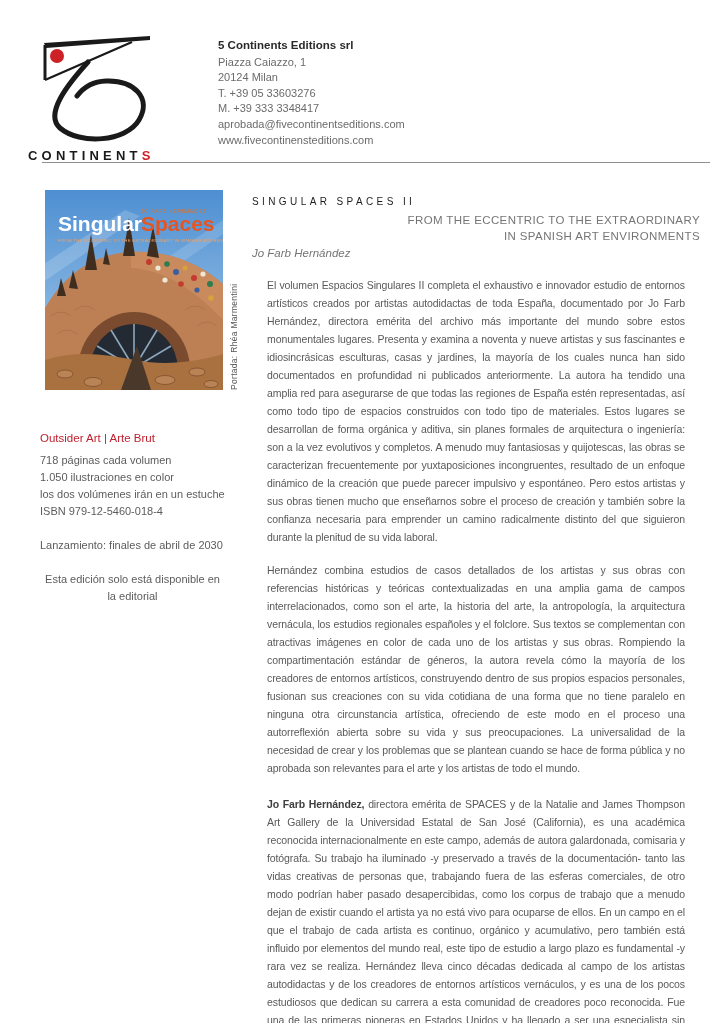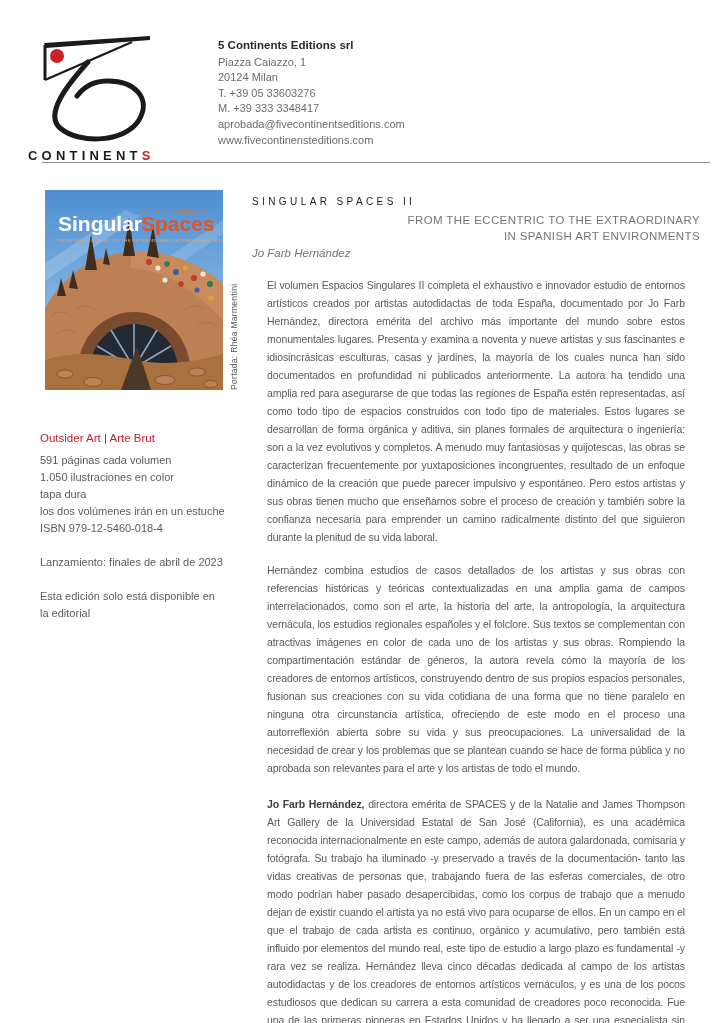--- a/index.html
+++ b/index.html
@@ -20,21 +20,21 @@
   .cover-caption{
     position:absolute;left:225px;top:190px;height:200px;width:14px;
     display:flex;align-items:flex-end;
     writing-mode:vertical-rl;transform:rotate(180deg);
     font-size:8.5px;color:#555;letter-spacing:0.3px;
   }
   .meta{position:absolute;left:40px;top:420px;width:200px;font-size:11px;line-height:17px;color:#5c5c5c;margin-top:10px;}
   .meta .category{color:#c0202e;font-size:11.5px;margin-bottom:5px;white-space:nowrap;}
   .meta .meta-line{white-space:nowrap;}
   .meta .release{margin-top:17px;}
-  .meta .availability{margin-top:17px;width:185px;}
+  .meta .availability{margin-top:17px;width:185px;text-align:center;}
   .meta .collab{margin-top:30px;font-weight:700;color:#3c3c3c;line-height:17.5px;}
   .meta .collab div{white-space:nowrap;}
   
   .main-col{position:absolute;left:252px;top:196px;width:448px;}
   .book-title{font-size:10px;letter-spacing:3.4px;color:#1d1d1d;margin-bottom:5px;white-space:nowrap;}
   .book-subtitle{font-size:11.5px;line-height:16px;color:#757575;letter-spacing:0.4px;text-align:right;}
   .book-author{font-size:11.5px;color:#757575;font-style:italic;margin-top:3px;}
   .body-text{margin-top:17px;}
   .body-text p{
     margin:15px;text-align:justify;
@@ -146,27 +146,26 @@
       <text x="13" y="41" font-size="21" font-weight="bold" fill="#ffffff">Singular</text>
       <text x="96" y="41" font-size="21" font-weight="bold" fill="#e8541f">Spaces</text>
       <text x="13" y="52" font-size="4.3" fill="#f0a263" letter-spacing="0.3">FROM THE ECCENTRIC TO THE EXTRAORDINARY IN SPANISH ART ENVIRONMENTS</text>
     </svg>
   </div>
   <div class="cover-caption">Portada: Rhéa Marmentini</div>
 
   <div class="meta">
     <div class="category">Outsider Art | Arte Brut</div>
     <div>
-        <div class="meta-line">591 páginas cada volumen</div>
+        <div class="meta-line">718 páginas cada volumen</div>
         <div class="meta-line">1.050 ilustraciones en color</div>
-        <div class="meta-line">tapa dura</div>
         <div class="meta-line">los dos volúmenes irán en un estuche</div>
         <div class="meta-line">ISBN 979-12-5460-018-4</div>
       </div>
-    <div class="release">Lanzamiento: finales de abril de 2023</div>
+    <div class="release">Lanzamiento: finales de abril de 2030</div>
     <div class="availability">Esta edición solo está disponible en la editorial</div>
   </div>
 
   <div class="main-col">
     <div class="book-title">SINGULAR SPACES II</div>
     <div class="book-subtitle">FROM THE ECCENTRIC TO THE EXTRAORDINARY</div>
     <div class="book-subtitle">IN SPANISH ART ENVIRONMENTS</div>
     <div class="book-author">Jo Farb Hernández</div>
     <div class="body-text">
         <p class=""><span class="normal">El volumen Espacios Singulares II completa el exhaustivo e innovador estudio de entornos artísticos creados por artistas autodidactas de toda España, documentado por Jo Farb Hernández, directora emérita del archivo más importante del mundo sobre estos monumentales lugares. Presenta y examina a noventa y nueve artistas y sus fascinantes e idiosincrásicas esculturas, casas y jardines, la mayoría de los cuales nunca han sido documentados en profundidad ni publicados anteriormente. La autora ha tendido una amplia red para asegurarse de que todas las regiones de España estén representadas, así como todo tipo de espacios construidos con todo tipo de materiales. Estos lugares se desarrollan de forma orgánica y aditiva, sin planes formales de arquitectura o ingeniería: son a la vez evolutivos y completos. A menudo muy fantasiosas y quijotescas, las obras se caracterizan frecuentemente por yuxtaposiciones incongruentes, resultado de un enfoque dinámico de la creación que puede parecer impulsivo y espontáneo. Pero estos artistas y sus obras tienen mucho que enseñarnos sobre el proceso de creación y también sobre la confianza necesaria para emprender un camino radicalmente distinto del que siguieron durante la plenitud de su vida laboral.</span></p>

